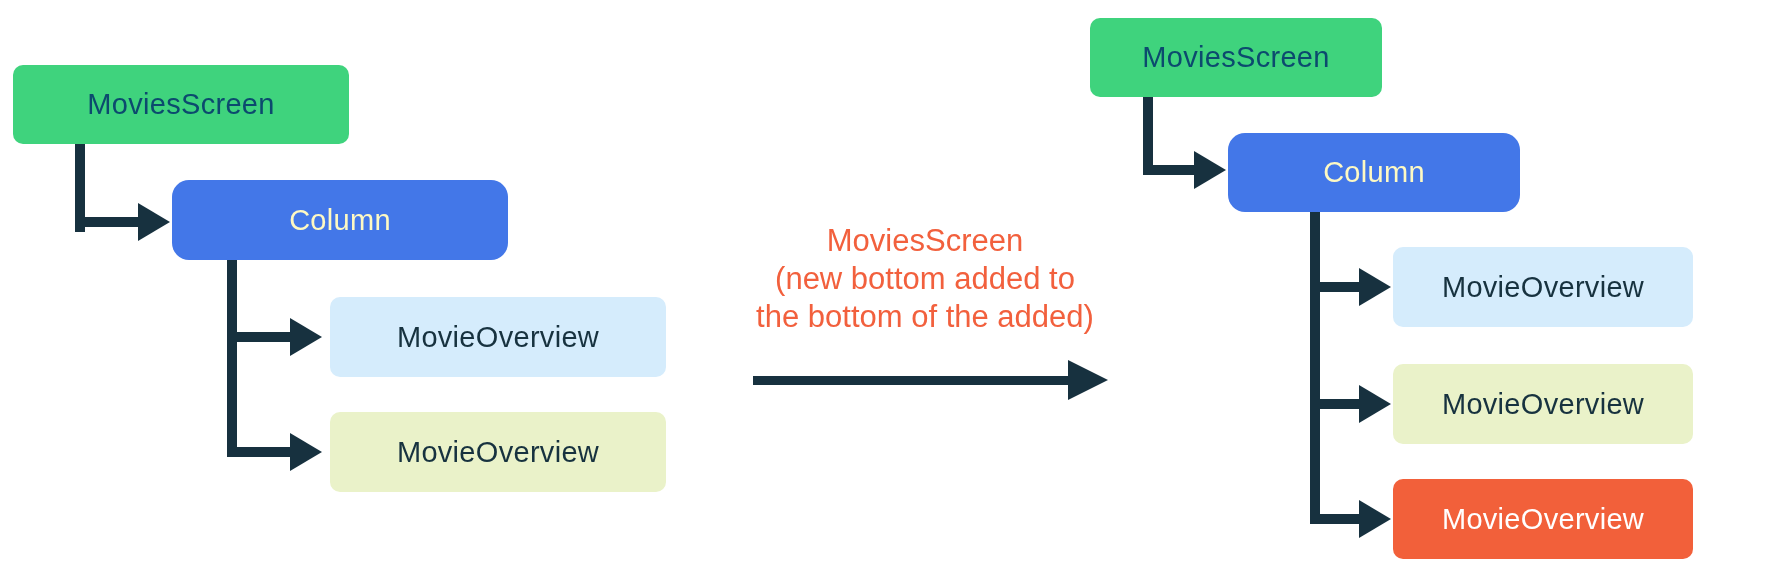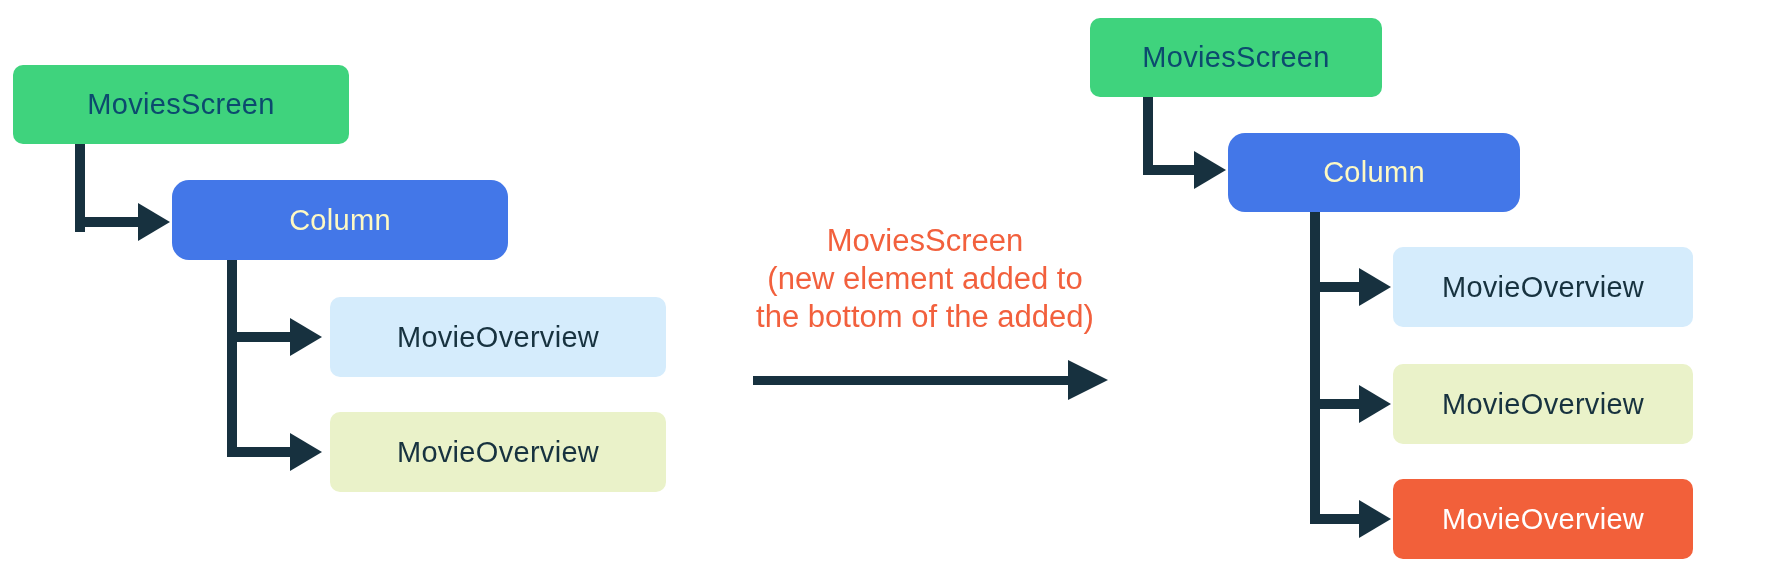--- a/index.html
+++ b/index.html
@@ -77,21 +77,21 @@
     <div class="arrowhead" style="left:290px; top:318px;"></div>
     <div class="seg" style="left:227px; top:447px; width:65px; height:10px;"></div>
     <div class="arrowhead" style="left:290px; top:433px;"></div>
 
     <div class="node lblue" style="left:330px; top:297px; width:336px; height:80px;">MovieOverview</div>
     <div class="node lyellow" style="left:330px; top:412px; width:336px; height:80px;">MovieOverview</div>
   </div>
 
   <div class="annotation" style="left:700px; top:222px; width:450px;">
     <div>MoviesScreen</div>
-    <div>(new element added to</div>
+    <div>(new bottom added to</div>
     <div>the bottom of the added)</div>
   </div>
   <div class="seg" style="left:753px; top:376px; width:317px; height:9px;"></div>
   <div class="arrowhead big" style="left:1068px; top:360px;"></div>
 
   <div>
     <div class="node green" style="left:1090px; top:18px; width:292px; height:79px;">MoviesScreen</div>
 
     <div class="seg" style="left:1143px; top:97px; width:10px; height:78px;"></div>
     <div class="seg" style="left:1143px; top:165px; width:53px; height:10px;"></div>

